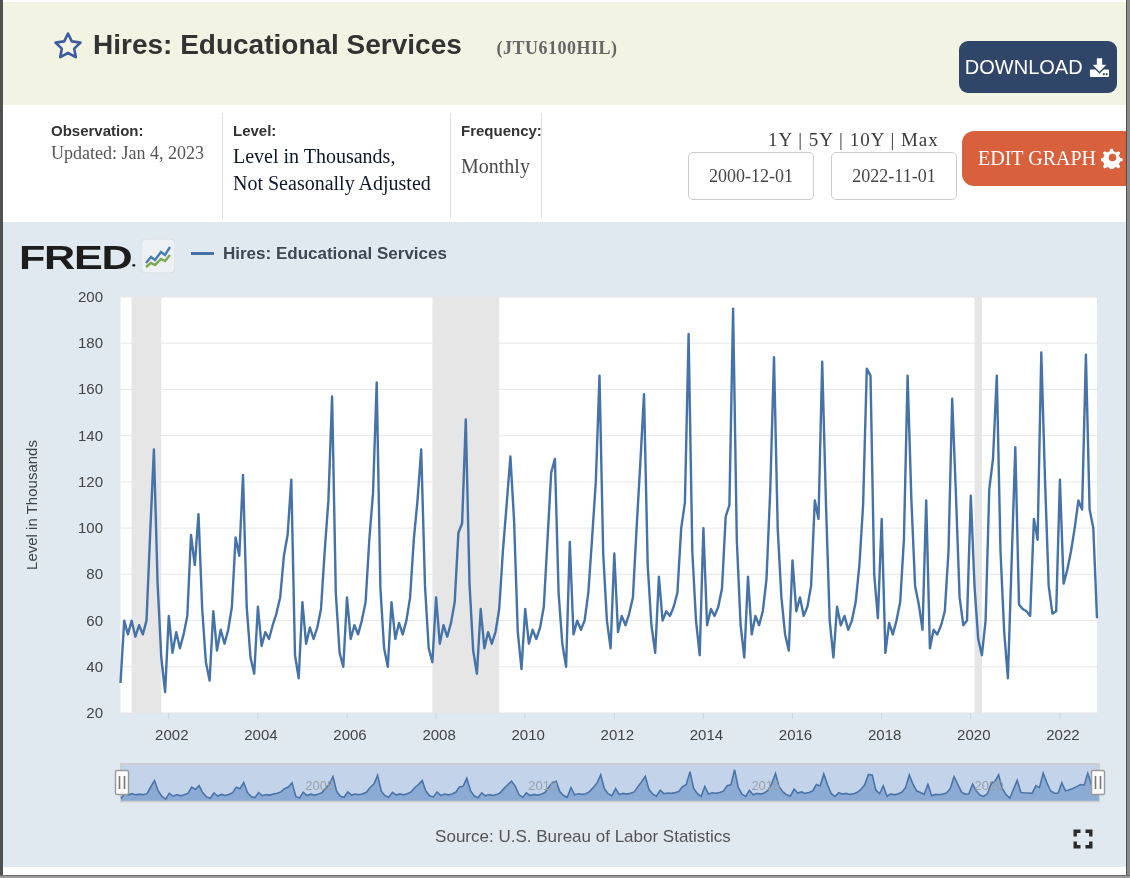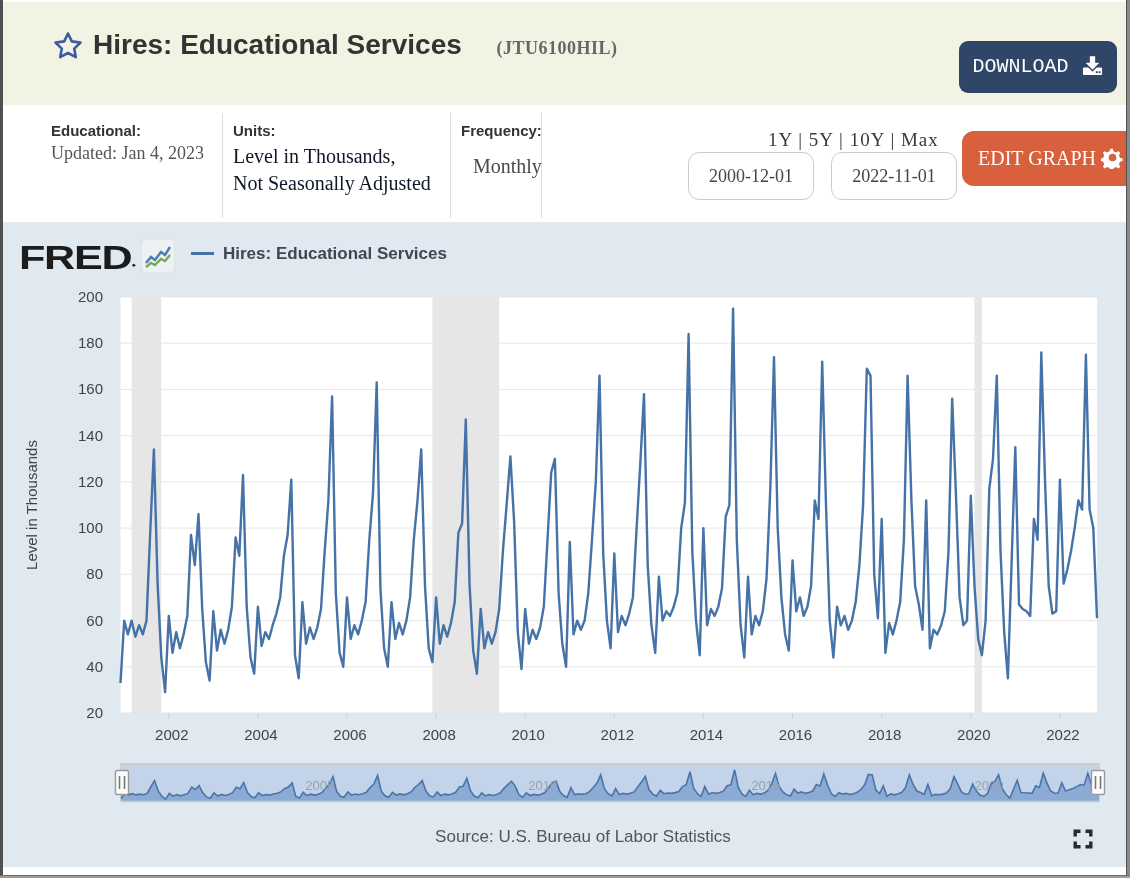--- a/index.html
+++ b/index.html
@@ -4,35 +4,35 @@
 * { margin:0; padding:0; box-sizing:border-box; }
 body { width:1130px; height:878px; font-family:"Liberation Sans",sans-serif; background:#fff; overflow:hidden; }
 #page { position:relative; width:1130px; height:878px; background:#fff; }
 #edgeL { position:absolute; left:0; top:0; width:3px; height:878px; background:#505050; }
 #edgeR { position:absolute; right:0; top:0; width:4px; height:878px; background:#8a8a8a; border-left:1px solid #505050; }
 #edgeB { position:absolute; left:0; bottom:0px; width:1130px; height:3px; background:#9b9b9b; border-top:1px solid #6e6e6e;}
 #hdr { position:absolute; left:3px; top:2px; width:1123px; height:103px; background:#f2f3e3; }
 #title { position:absolute; left:90px; top:27px; font-size:28px; font-weight:bold; color:#333; letter-spacing:0px; }
 #title small { font-family:"Liberation Serif",serif; font-size:18px; font-weight:bold; color:#666; letter-spacing:0.5px;padding-left:27px;}
 #star { position:absolute; left:49px; top:28px; }
-#dl { position:absolute; left:956px; top:39px; width:158px; height:52px; background:#2f4669; border-radius:9px; color:#fff; font-family:Liberation Mono, monospace; font-size:20px; text-align:center; line-height:52px; }
+#dl { position:absolute; left:956px; top:39px; width:158px; height:52px; background:#2f4669; border-radius:9px; color:#fff; font-family:Liberation Sans, sans-serif; font-size:20px; text-align:center; line-height:52px; }
 #meta { position:absolute; left:3px; top:105px; width:1123px; height:117px; background:#fff; }
 .vdiv { position:absolute; top:8px; height:105px; width:1px; background:#ddd; }
 .mlabel { font-size:15px; font-weight:bold; color:#333; }
 .serif { font-family:"Liberation Serif",serif; color:#444; }
 #obs { position:absolute; left:48px; top:17px; }
 #obs .v { font-size:20px; color:#3a3a3a; margin-top:3px; }
 #obs .v b { font-size:23px; color:#333; }
 #obs .u { font-size:18px; color:#555; margin-top:4px; }
 #units { position:absolute; left:230px; top:17px; }
 #units .v { font-size:20px; line-height:27px; color:#0f172a; margin-top:4px; }
-#freq { position:absolute; left:458px; top:17px;text-align:right; }
+#freq { position:absolute; left:458px; top:17px; }
 #freq .v { font-size:20px; color:#4a4a4a; margin-top:16px; }
 #ranges { position:absolute; left:765px; top:24px; white-space:nowrap; font-family:"Liberation Serif",serif; font-size:19px; color:#3a3a3a; letter-spacing:1px; }
-.dbox { position:absolute; top:47px; width:126px; height:48px; border:1px solid #ccc; border-radius:11px; background:#fff; font-family:"Liberation Serif",serif; font-size:18px; color:#444; text-align:center; line-height:46px; }
+.dbox { position:absolute; top:47px; width:126px; height:48px; border:1px solid #ccc; border-radius:5px; background:#fff; font-family:"Liberation Serif",serif; font-size:18px; color:#444; text-align:center; line-height:46px; }
 #eg { position:absolute; left:959px; top:26px; width:178px; height:55px; background:#d8603d; border-radius:12px; color:#fff; font-family:"Liberation Serif",serif; font-size:20px; text-align:center; line-height:55px; }
 #chart { position:absolute; left:3px; top:222px; width:1123px; height:645px; background:#e0e8f0; }
 #fred { position:absolute; left:16px; top:16px; font-size:34px; font-weight:bold; color:#1c1c1c; letter-spacing:-1px; transform:scaleX(1.27); transform-origin:left; }
 #legend { position:absolute; left:188px; top:22px; font-size:17px; font-weight:bold; color:#3d4852; }
 .axlbl { font-size:15px; fill:#444; font-family:"Liberation Sans",sans-serif; }
 .navlbl { font-size:13px; fill:#98a0a8; font-family:"Liberation Sans",sans-serif; }
 #src { position:absolute; left:30px; top:605px; width:1100px; text-align:center; font-size:17px; color:#555; }
 </style></head>
 <body>
 <div id="page">
@@ -46,25 +46,25 @@
           <path d="M8.5 0.5 h7 v7 h5.2 L12 16.5 3.3 7.5 h5.2 Z" fill="#fff" stroke="#2f4669" stroke-width="1.4"></path>
           <rect x="15.5" y="17" width="2" height="2" fill="#2f4669"></rect>
           <rect x="18.5" y="17" width="2" height="2" fill="#2f4669"></rect>
         </svg></div>
 </div>
 <div id="meta">
  <div class="vdiv" style="left:219px"></div>
  <div class="vdiv" style="left:447px"></div>
  <div class="vdiv" style="left:538px"></div>
  <div id="obs">
-        <div class="mlabel">Educational:</div>
+        <div class="mlabel">Observation:</div>
         <div class="serif u">Updated: Jan 4, 2023</div>
       </div>
  <div id="units">
-        <div class="mlabel">Units:</div>
+        <div class="mlabel">Level:</div>
         <div class="serif v">Level in Thousands,<br>Not Seasonally Adjusted</div>
       </div>
  <div id="freq">
         <div class="mlabel">Frequency:</div>
         <div class="serif v">Monthly</div>
       </div>
  <div id="ranges">1Y | 5Y | 10Y | Max</div>
  <div class="dbox" style="left:685px">2000-12-01</div>
  <div class="dbox" style="left:828px">2022-11-01</div>
  <div id="eg">EDIT GRAPH <svg width="23" height="23" viewBox="0 0 24 24" style="vertical-align:-4px">

